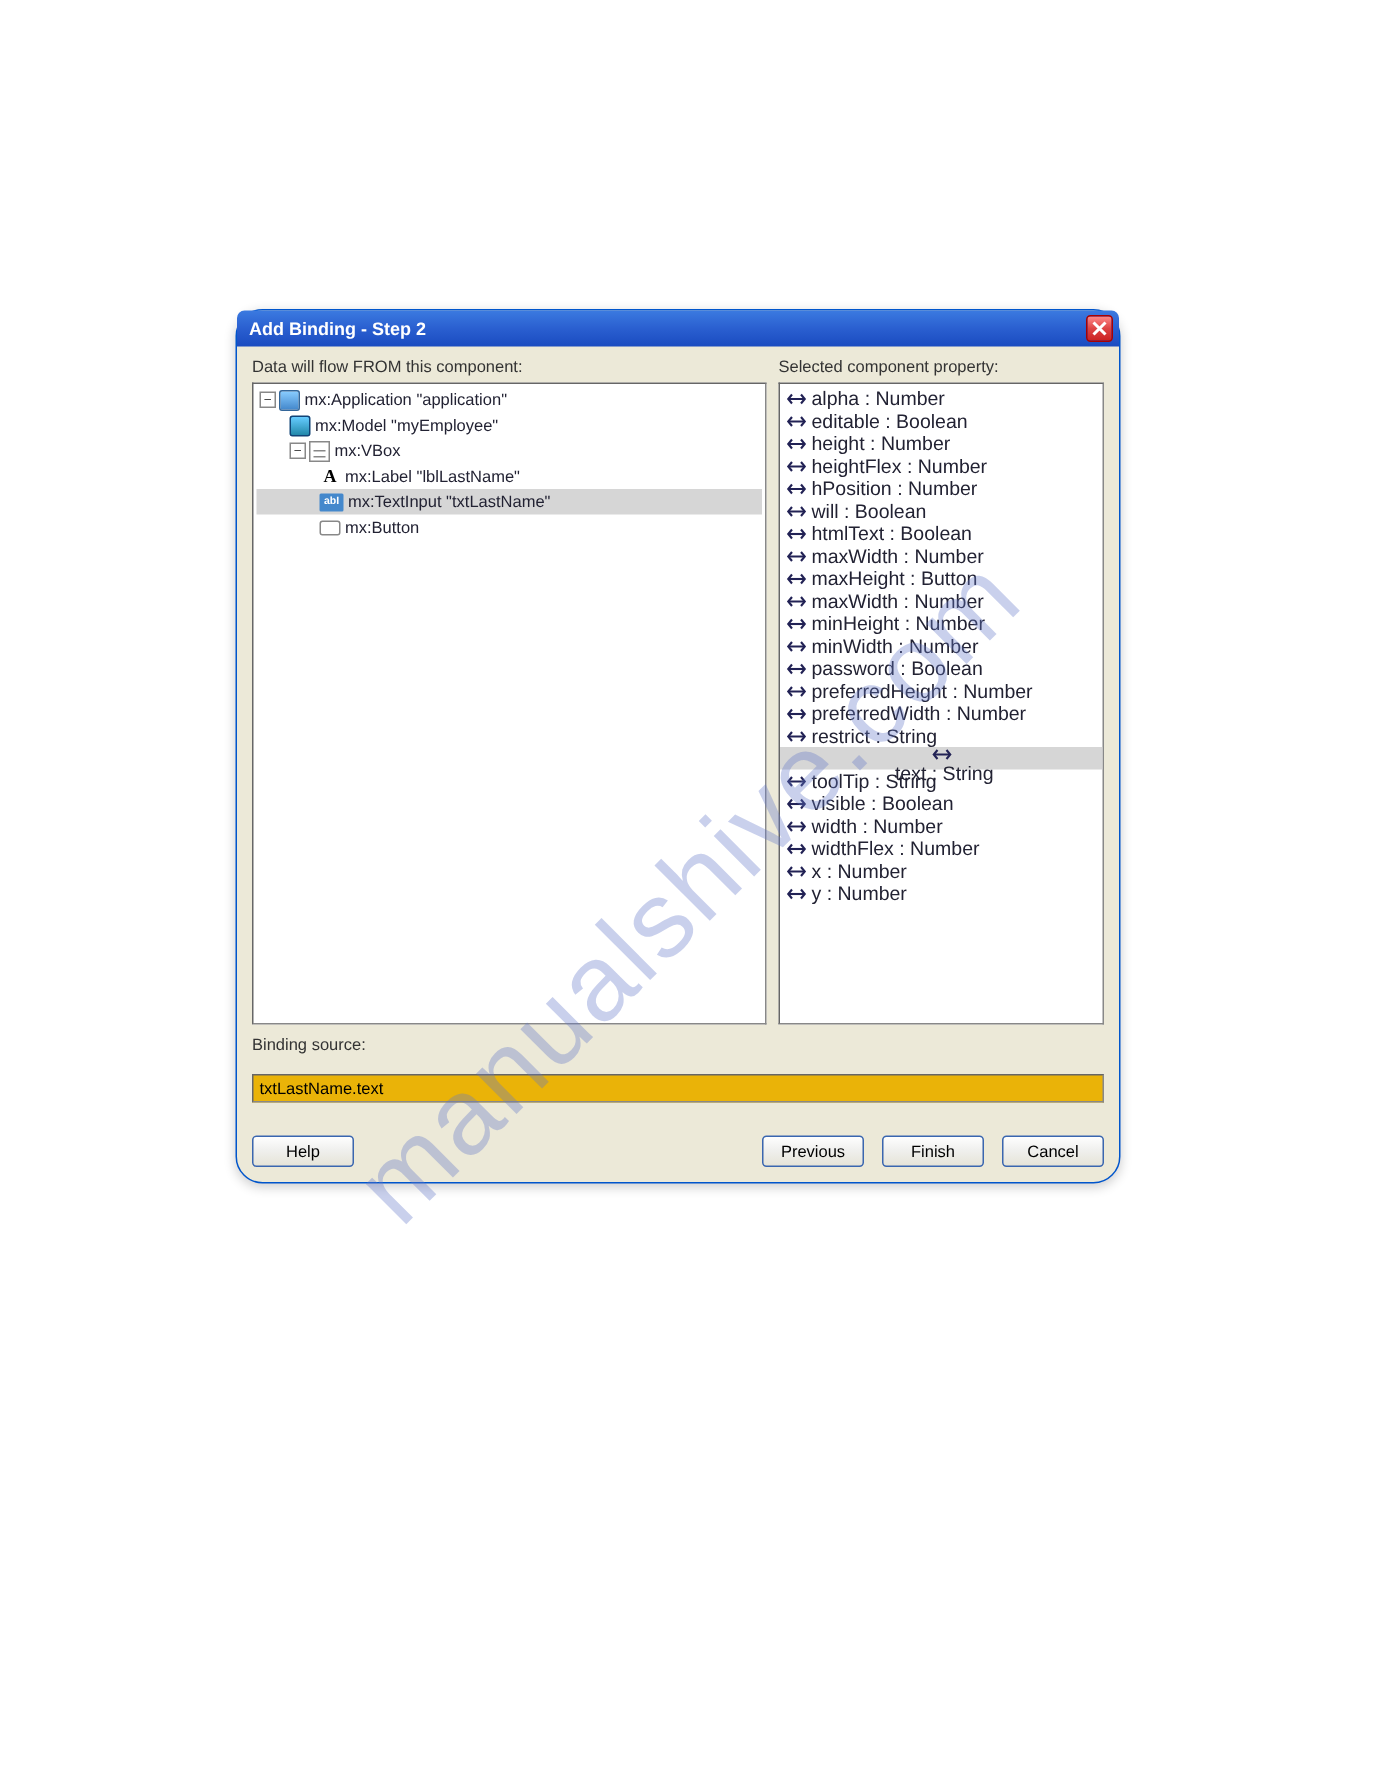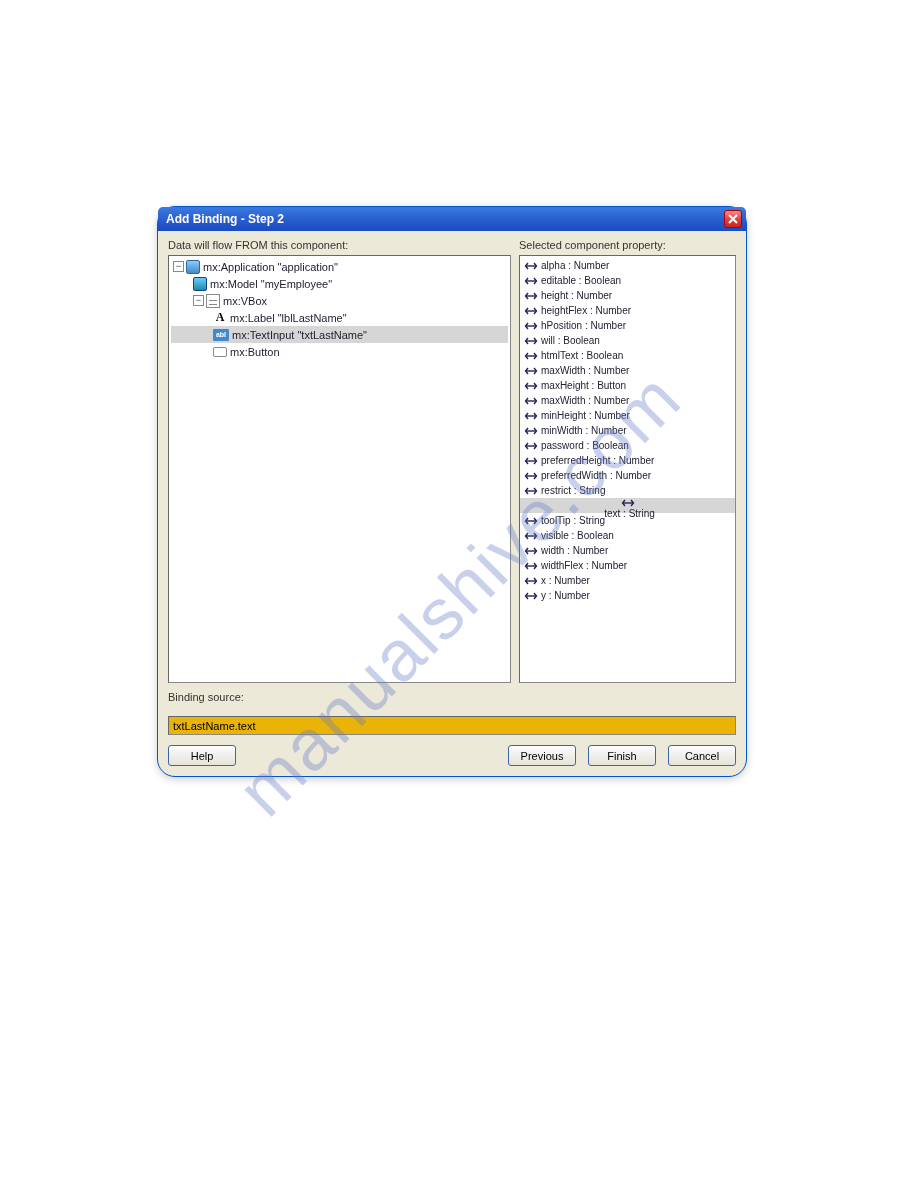--- a/index.html
+++ b/index.html
@@ -148,39 +148,39 @@
   .arrow-icon {
     width: 14px;
     height: 10px;
     margin-right: 3px;
     flex-shrink: 0;
     display: inline-flex;
     align-items: center;
     justify-content: center;
   }
   .arrow-icon svg { width: 14px; height: 8px; }
-  .prop-text { color: #223; font-size: 10px; }
+  .prop-text { color: #223; font-size: 13px; }
   
   .binding-section {
     margin-top: 8px;
   }
   .binding-label { color: #333; margin-bottom: 13px; }
   .binding-input {
     width: 100%;
     height: 19px;
     border: 1px solid #888;
     border-top-color: #666;
     border-left-color: #666;
     background: #eab308;
     padding: 2px 4px;
     font-family: Tahoma, Arial, sans-serif;
     font-size: 11px;
   }
   .button-row {
-    margin-top: 10px;
+    margin-top: 22px;
     display: flex;
     justify-content: space-between;
     align-items: center;
   }
   .btn-group-right { display: flex; gap: 12px; }
   .btn {
     min-width: 68px;
     height: 21px;
     border: 1px solid #3a66b0;
     border-radius: 3px;

